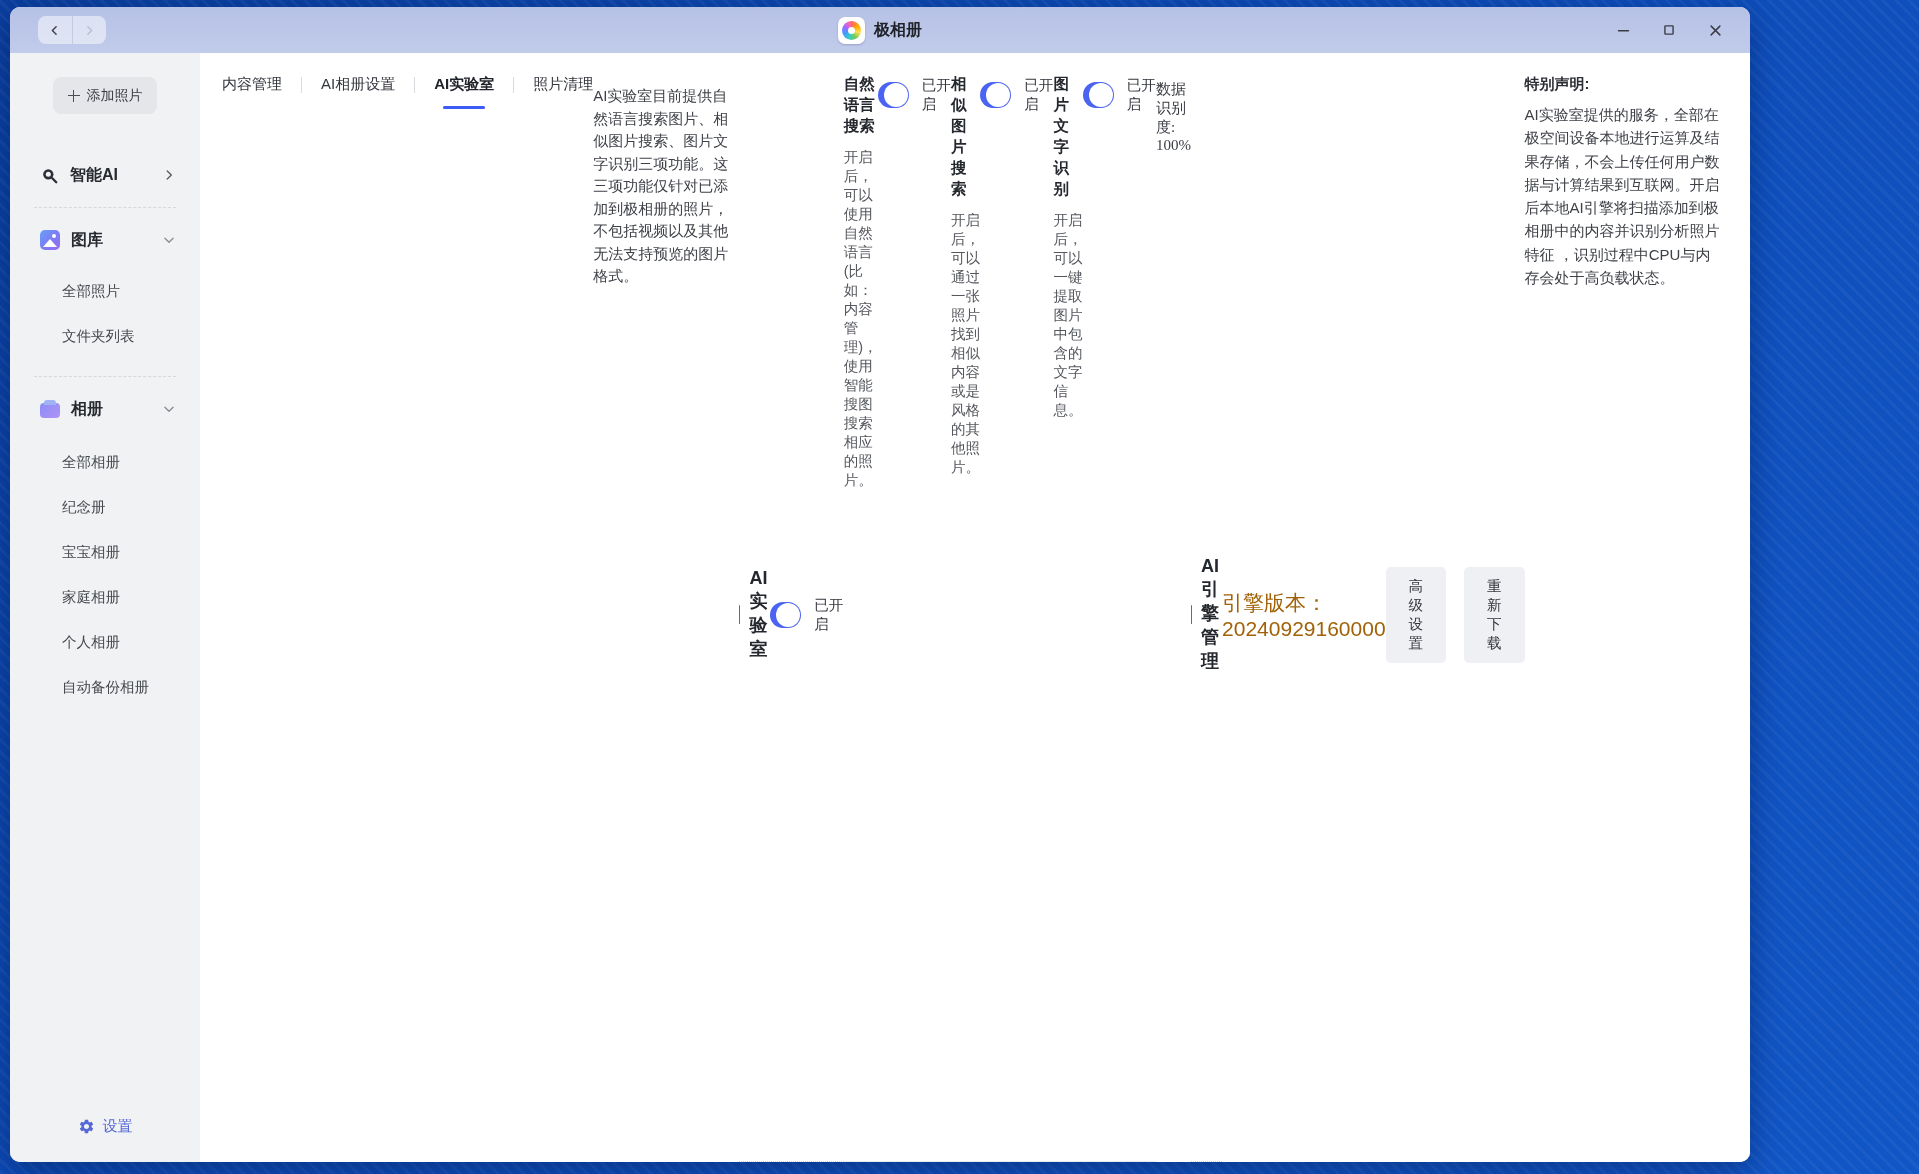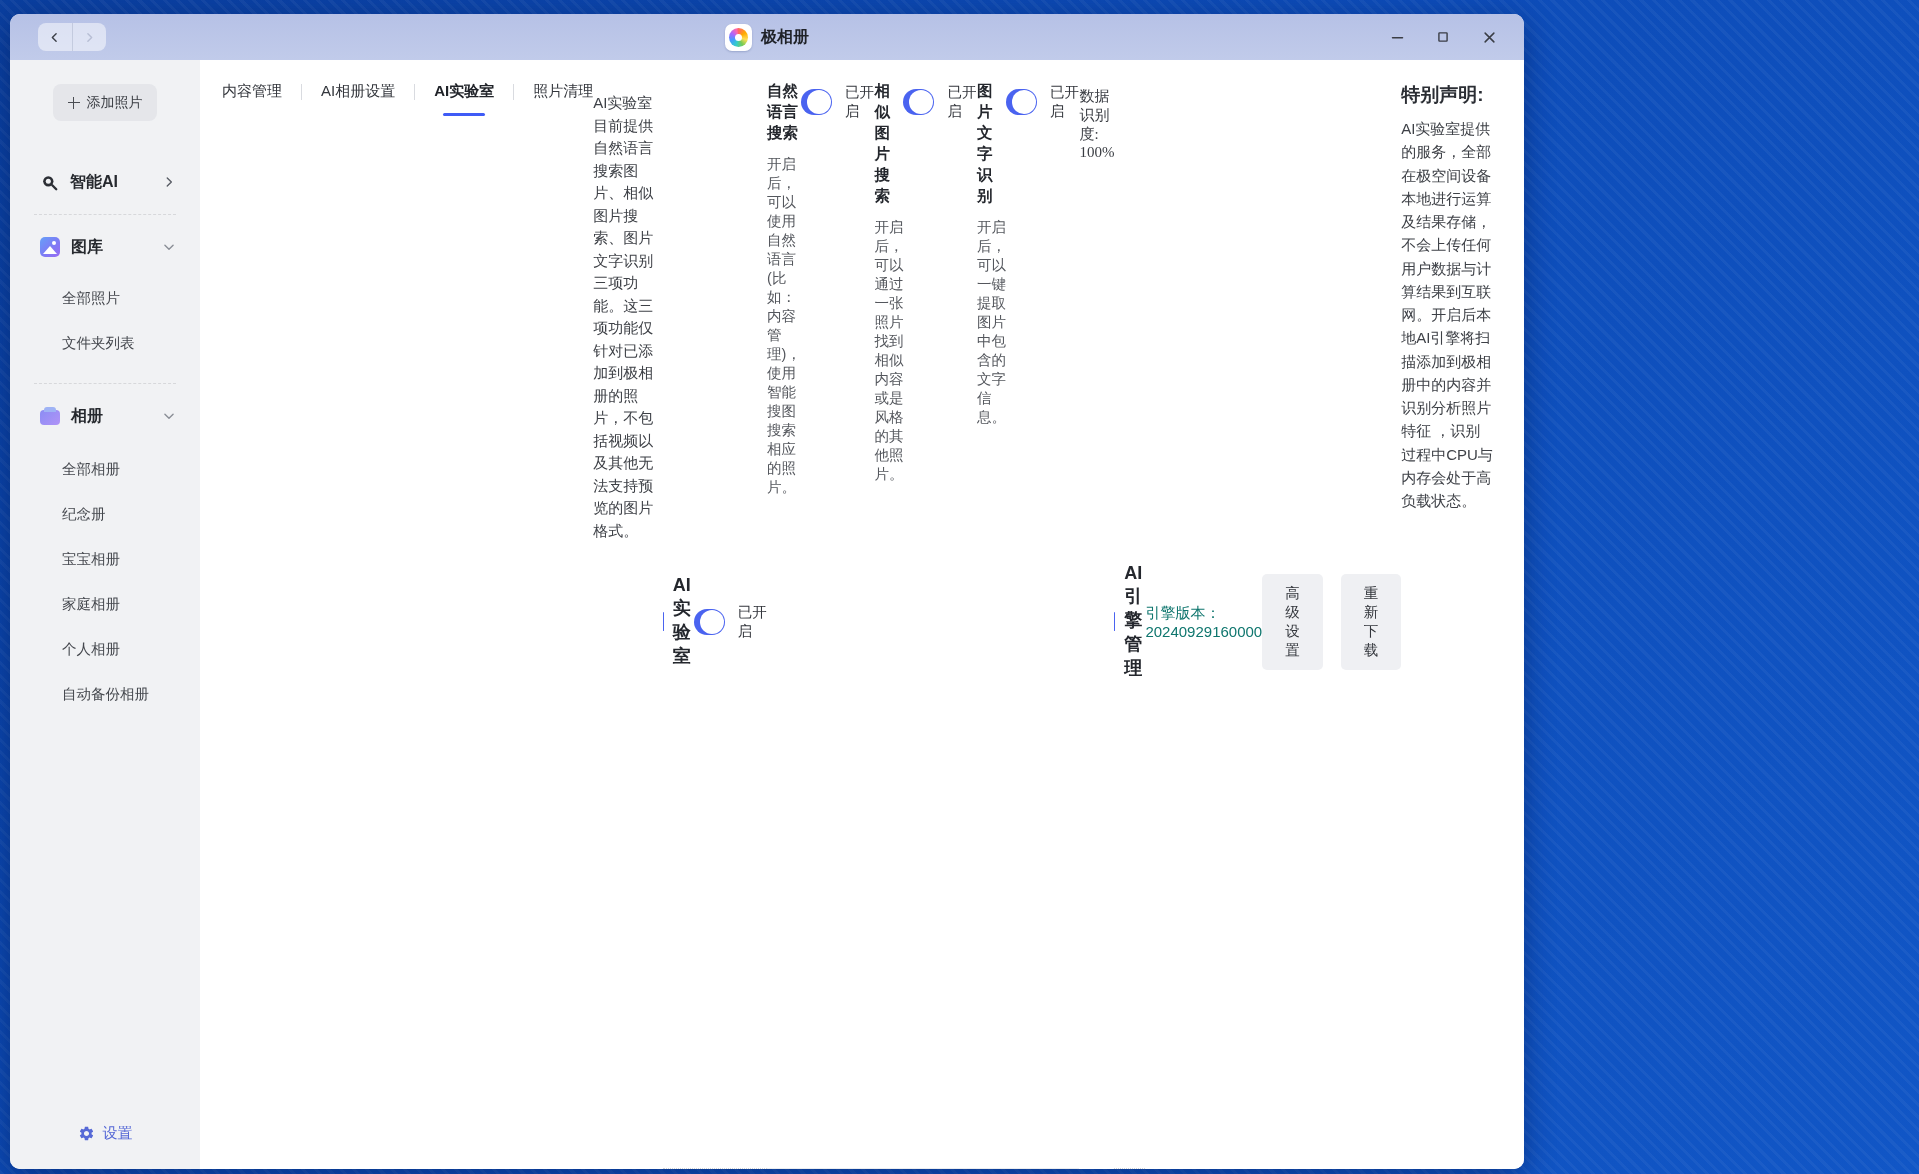--- a/index.html
+++ b/index.html
@@ -6,21 +6,21 @@
   html,body { width:1919px; height:1174px; overflow:hidden; }
   body {
     font-family:"Liberation Sans","DejaVu Sans",sans-serif;
     background:
       repeating-linear-gradient(45deg, rgba(255,255,255,0.045) 0 3px, rgba(255,255,255,0) 3px 9px),
       linear-gradient(135deg,#0a3f9f 0%,#0d4cb8 45%,#1156c6 100%);
     position:relative;
     color:#26292e;
   }
   .window {
-    position:absolute; left:10px; top:14px; width:1514px; height:1155px;
+    position:absolute; left:10px; top:7px; width:1740px; height:1155px;
     border-radius:10px; overflow:hidden; background:#fff;
     box-shadow:0 8px 30px rgba(0,20,70,.45);
     display:flex; flex-direction:column;
   }
   
   .titlebar {
     height:46px; flex:0 0 46px; position:relative;
     background:linear-gradient(#b6c1e6,#c1cbea);
     display:flex; align-items:center; justify-content:center;
   }
@@ -122,28 +122,28 @@
   .feature-row {
     display:flex; align-items:flex-start; padding:21px 0 23px;
     border-bottom:1px solid #ebedf0;
   }
   .feature-row .txt { max-width:1200px; }
   .feature-title { font-size:15.5px; font-weight:bold; color:#24272d; }
   .feature-desc { margin-top:11px; font-size:14.5px; color:#54575d; }
   .feature-row .toggle-wrap { margin-top:2px; }
   .recognition { padding:27px 0 6px; font-size:15px; color:#3a3d43;font-family:Liberation Serif, serif; }
   .engine-row { display:flex; align-items:center; padding:22px 0 8px; }
-  .engine-version { font-size:15px; color:#0f766e; }
+  .engine-version { font-size:21px; color:#a16207; }
   .btn-group { margin-left:auto; display:flex; gap:18px; }
   .gray-btn {
     background:#eff0f3; border-radius:5px; padding:10px 23px; font-size:14.5px; color:#33363c;
     cursor:pointer;
   }
   .notice { margin-top:22px; }
-  .notice-title { font-size:19px; font-weight:bold; color:#2b2e34; }
+  .notice-title { font-size:15px; font-weight:bold; color:#2b2e34; }
   .notice-body { margin-top:9px; font-size:15px; color:#3e4147; line-height:1.55; }
   svg { display:block; }
 </style>
 </head>
 <body>
 
 <div class="window">
 
   <div class="titlebar">
     <div class="nav-group">

